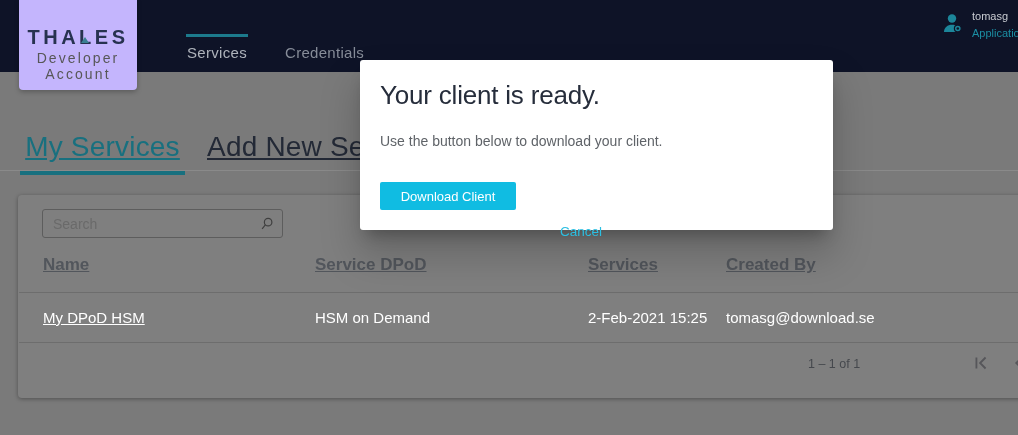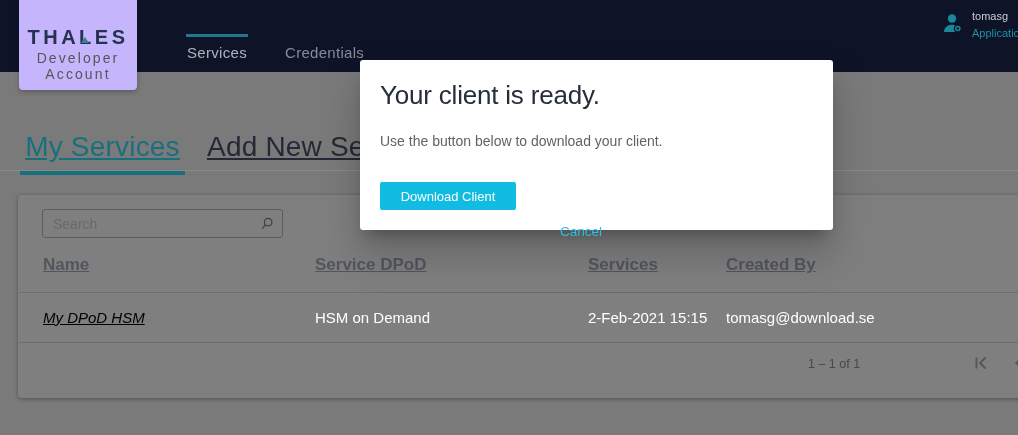--- a/index.html
+++ b/index.html
@@ -97,21 +97,21 @@
   .col-name { left: 25px; }
   .col-type { left: 297px; }
   .col-created { left: 570px; }
   .col-createdby { left: 708px; }
 
   .divider { position: absolute; left: 1px; width: 1018px; height: 1px; background: #6d6d6d; }
   .divider-1 { top: 97px; }
   .divider-2 { top: 147px; }
 
   .td { position: absolute; top: 114px; font-size: 15px; color: #ffffff; white-space: nowrap; }
-  .row-link { color: #000000; text-decoration: underline; cursor: pointer; font-style: italic; }
+  .row-link { color: #ffffff; text-decoration: underline; cursor: pointer; }
 
   .page-range {
     position: absolute; left: 790px; top: 162px; width: 140px; 
     font-size: 12.5px; color: #45484d;
   }
   .pager-btn { position: absolute; top: 157px; width: 22px; height: 22px; cursor: pointer; }
   .pager-first { left: 952px; }
   .pager-prev { left: 990px; }
 
   
@@ -193,21 +193,21 @@
     <div class="th col-name">Name</div>
     <div class="th col-type">Service DPoD</div>
     <div class="th col-created">Services</div>
     <div class="th col-createdby">Created By</div>
 
     <div class="divider divider-1"></div>
 
     <div>
       <div class="td col-name row-link">My DPoD HSM</div>
       <div class="td col-type">HSM on Demand</div>
-      <div class="td col-created">2-Feb-2021 15:15</div>
+      <div class="td col-created">2-Feb-2021 15:25</div>
       <div class="td col-createdby">tomasg@download.se</div>
     </div>
 
     <div class="divider divider-2"></div>
 
     <div class="page-range">1 – 1 of 1</div>
     <svg class="pager-btn pager-first" viewBox="0 0 24 24">
       <line x1="7" y1="6" x2="7" y2="18" stroke="#56565a" stroke-width="2"></line>
       <path d="M17 6 L11 12 L17 18" fill="none" stroke="#56565a" stroke-width="2"></path>
     </svg>

